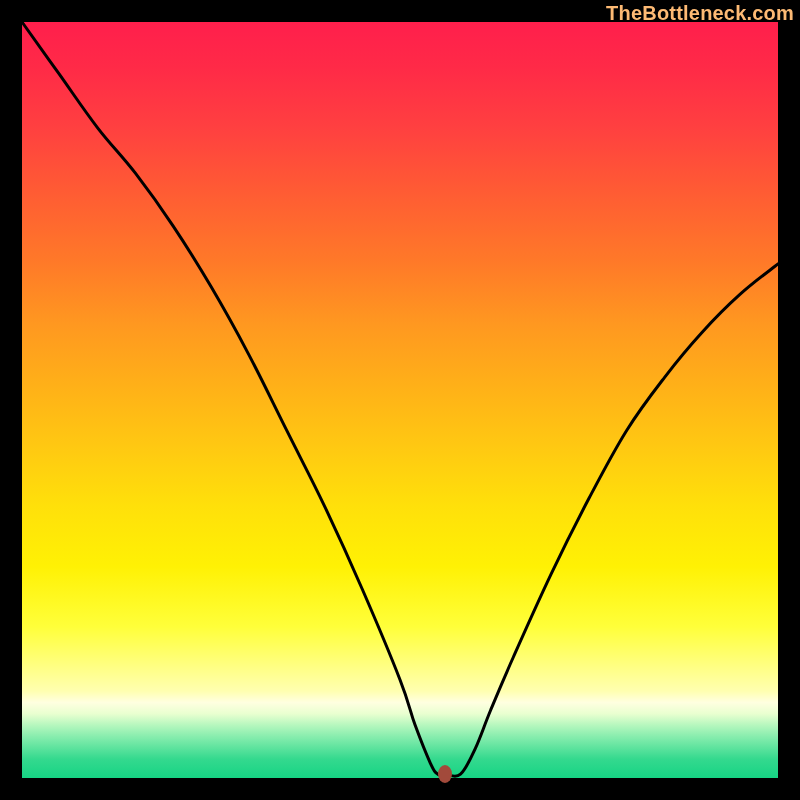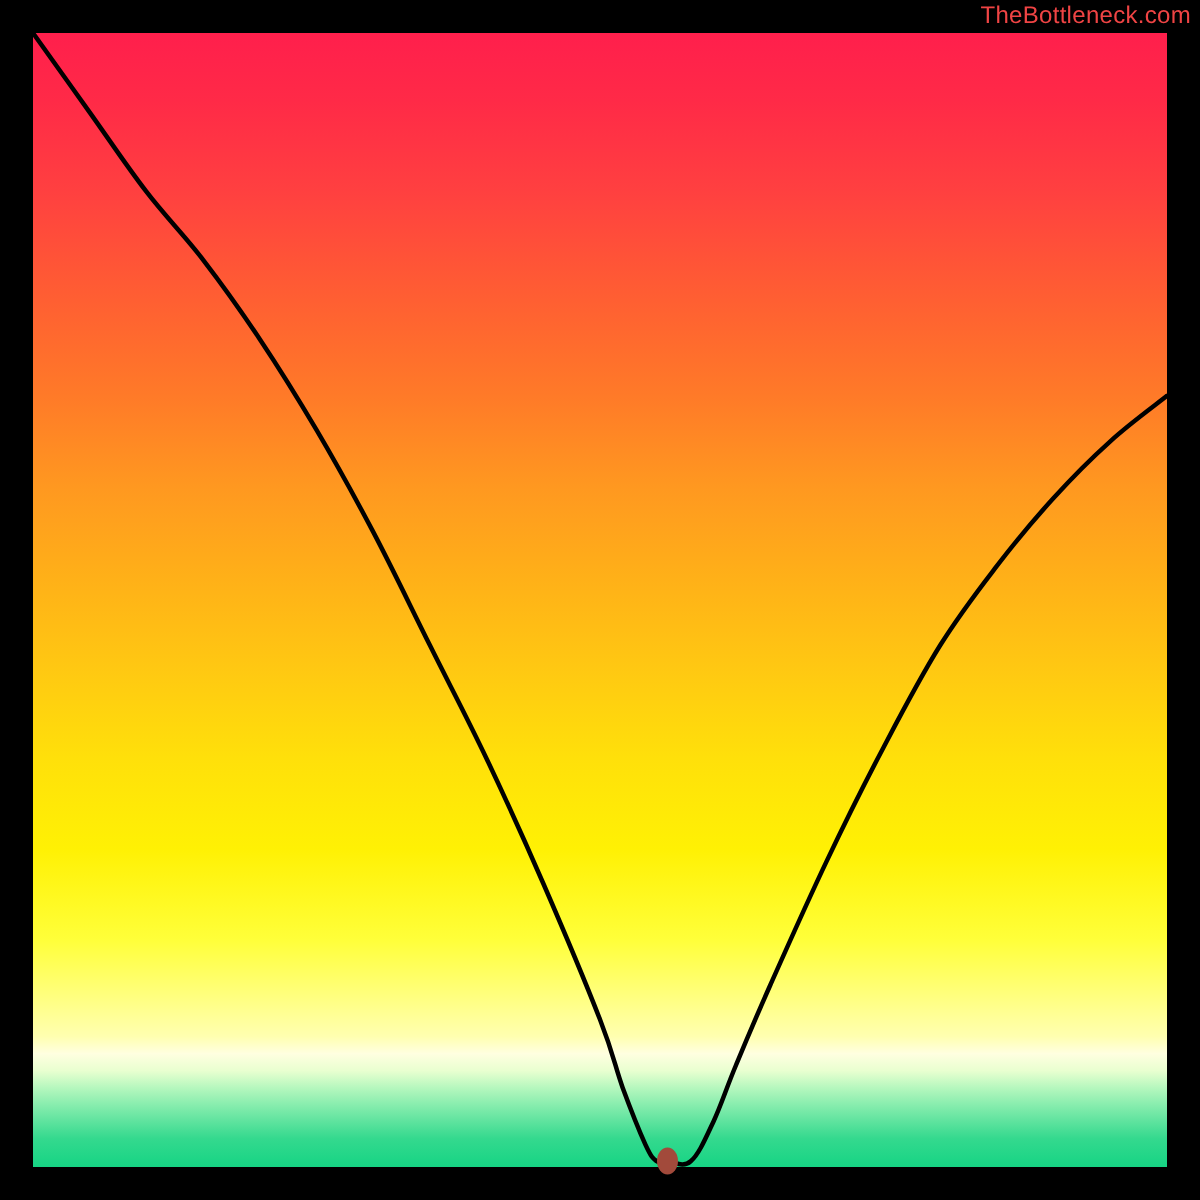--- a/index.html
+++ b/index.html
@@ -36,23 +36,23 @@
       #5ee39e 96%,
       #34d98e 97.5%,
       #16d484 100%
     );
   }
   .watermark {
     position: absolute;
     top: 2px;
     right: 6px;
     font-family: Arial, Helvetica, sans-serif;
-    font-size: 16px;
-    font-weight: 400;
-    color: #ef4444;
+    font-size: 20px;
+    font-weight: 700;
+    color: #fdba74;
     letter-spacing: 0.2px;
   }
   svg.curve {
     position: absolute;
     left: 0; top: 0;
     width: 100%;
     height: 100%;
     overflow: visible;
   }
   .marker {

